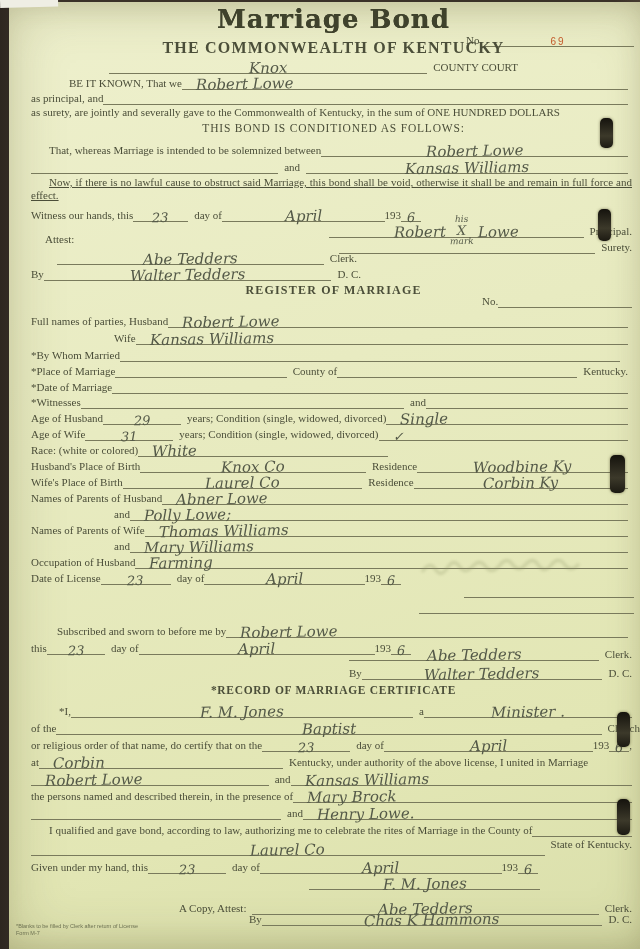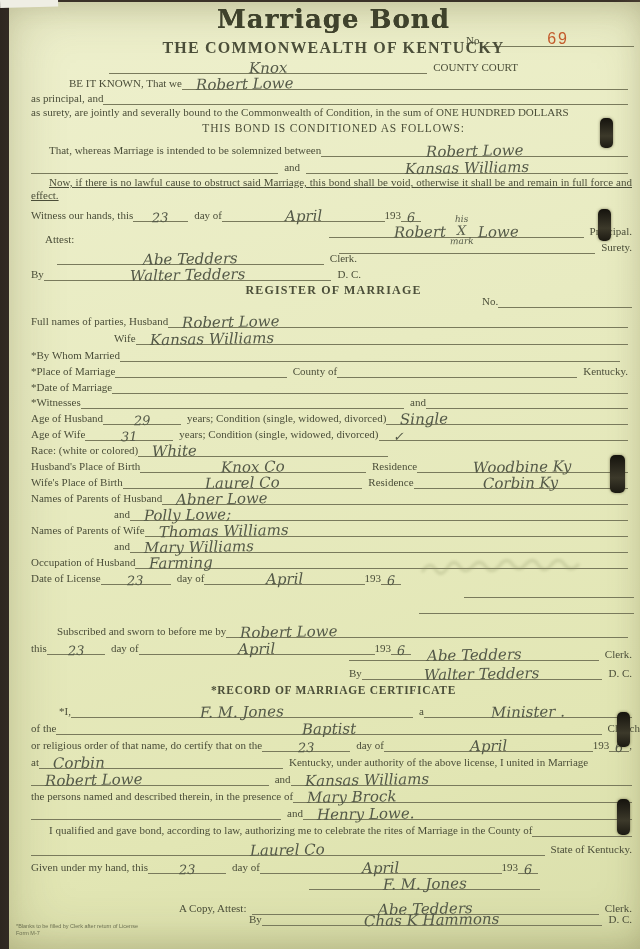--- a/index.html
+++ b/index.html
@@ -21,26 +21,26 @@
   .hw{font-family:"DejaVu Serif",serif;font-style:italic;color:#545948;font-size:15px;line-height:1;
     margin-bottom:-3px;white-space:nowrap;transform:rotate(-1deg);}
   .hw.sm{font-size:13px;}
   .hw.xs{font-size:9px;margin-bottom:0;}
   .stack{display:inline-flex;flex-direction:column;align-items:center;line-height:.85;transform:translateY(9px);margin:0 4px;}
   .center{justify-content:center;}
   .title{font-family:"DejaVu Serif",serif;font-weight:bold;font-size:26px;color:#3f422c;letter-spacing:1px;
     text-shadow:0 0 .6px #3f422c;}
   .h-caps{font-weight:bold;letter-spacing:1.2px;font-size:16px;}
   .h-caps2{letter-spacing:.8px;font-size:11.5px;}
-  .stamp{font-family:"Liberation Sans",sans-serif;color:#c35a2b;font-size:16px;letter-spacing:2px;margin-bottom:-2px;}
+  .stamp{font-family:"Liberation Sans",sans-serif;color:#c35a2b;font-size:10px;letter-spacing:2px;margin-bottom:-2px;}
   .slot{position:absolute;background:linear-gradient(180deg,#15130d,#3c392a 60%,#1c1a12);border-radius:5px;
     box-shadow:0 0 3px rgba(60,55,25,.6);}
   .footnote{position:absolute;left:7px;top:921px;font-size:5.5px;line-height:7px;color:#6d7152;font-family:"Liberation Sans",sans-serif;}
   .ghost{position:absolute;opacity:.3;filter:blur(1.6px);}
-  .raise{}
+  .raise{margin-bottom:5px;}
   .just{white-space:normal;text-align:justify;display:block;}
 </style>
 </head>
 <body>
 
 <div class="desk"></div>
 
 <div class="paper">
 
   <div class="row center" style="top:2px;left:0;right:0;">
@@ -68,21 +68,21 @@
     <span class="lbl">BE IT KNOWN, That we</span>
     <span class="fill ta-l">
         <span class="hw">Robert Lowe</span>
       </span>
   </div>
   <div class="row" style="top:86px;left:22px;right:30px;height:17px;">
     <span class="lbl">as principal, and</span>
     <span class="fill"></span>
   </div>
   <div class="row" style="top:104px;left:22px;right:26px;">
-    <span class="lbl">as surety, are jointly and severally bound to the Commonwealth of Condition, in the sum of ONE HUNDRED DOLLARS</span>
+    <span class="lbl">as surety, are jointly and severally gave to the Commonwealth of Kentucky, in the sum of ONE HUNDRED DOLLARS</span>
   </div>
 
   <div class="row center" style="top:120px;left:0;right:0;">
     <span class="h-caps2">THIS BOND IS CONDITIONED AS FOLLOWS:</span>
   </div>
 
   <div class="row" style="top:137px;left:40px;right:30px;height:18px;">
     <span class="lbl">That, whereas Marriage is intended to be solemnized between</span>
     <span class="fill">
         <span class="hw">Robert Lowe</span>

